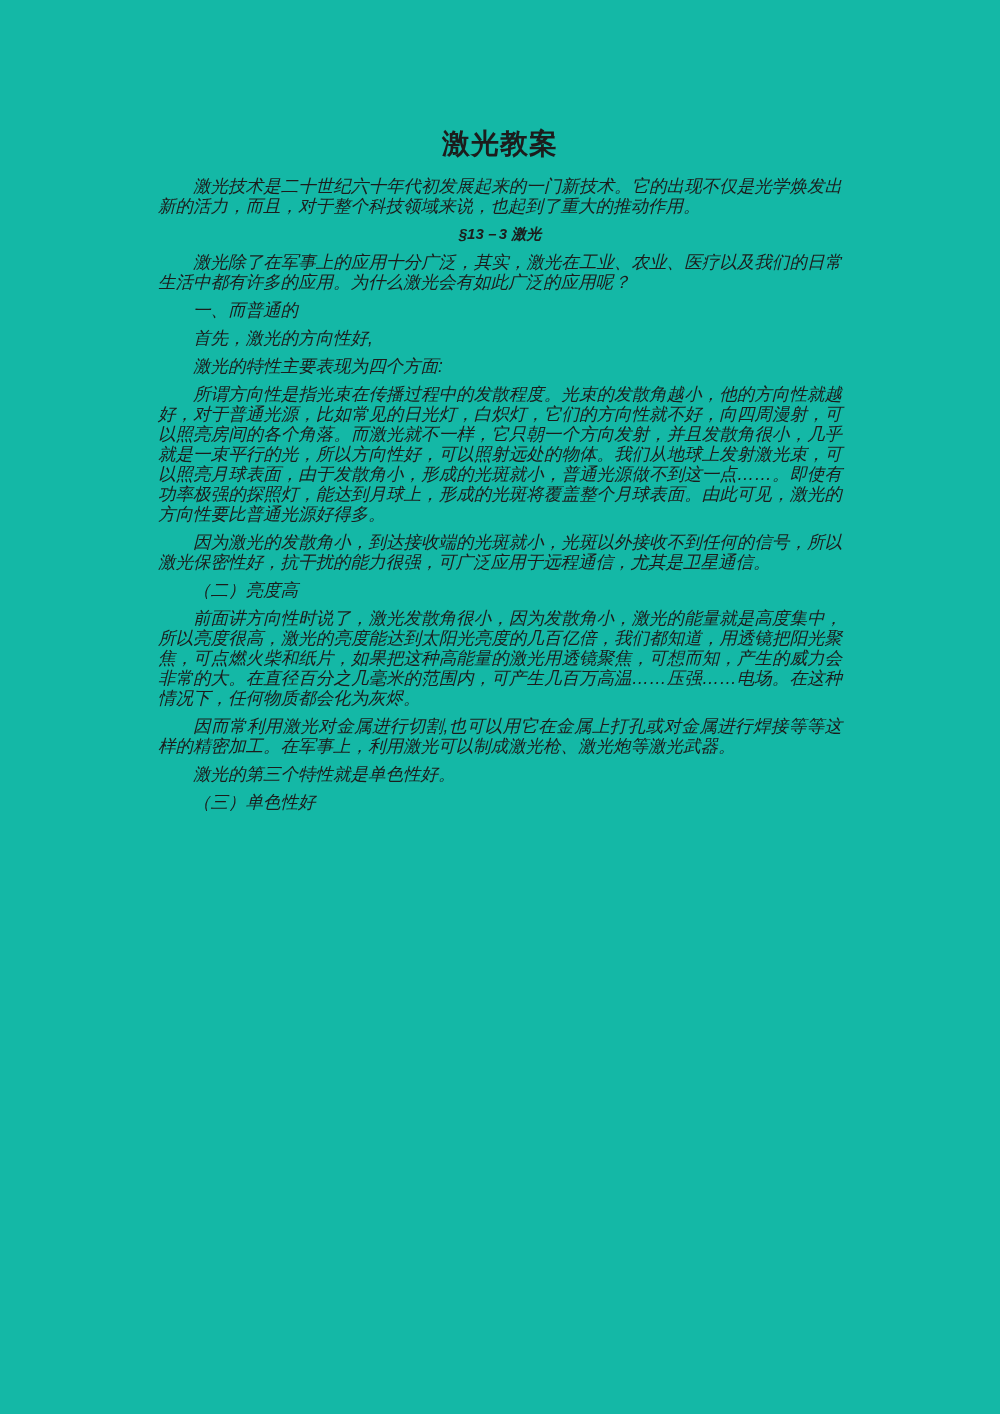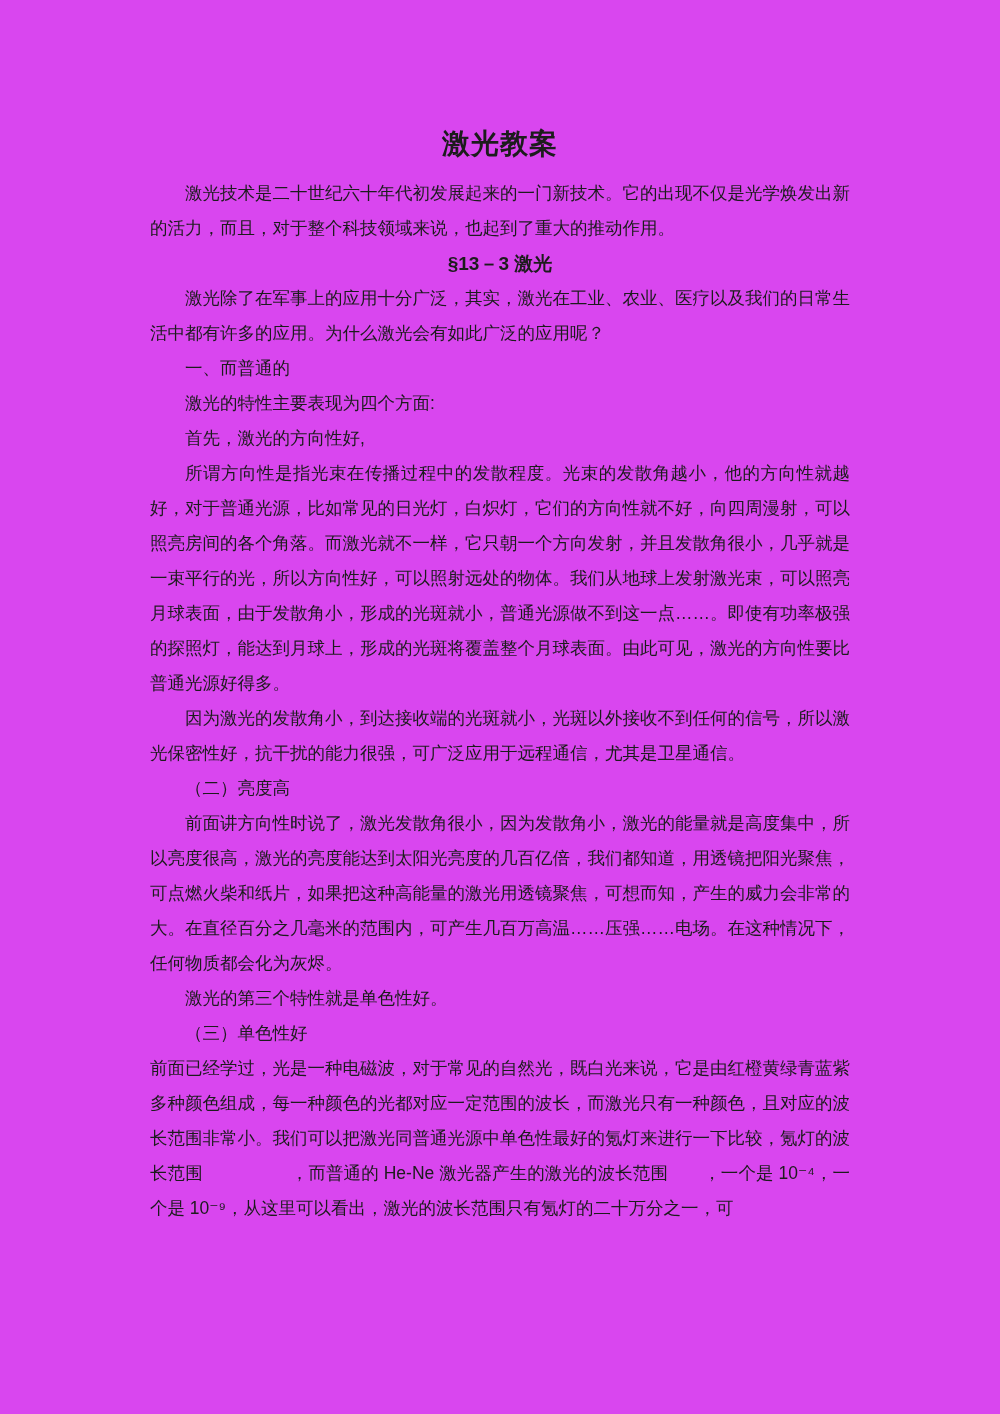--- a/index.html
+++ b/index.html
@@ -4,75 +4,76 @@
 <style>
   html, body {
     margin: 0;
     padding: 0;
     background: #ffffff;
   }
   .page {
     position: relative;
     width: 1000px;
     height: 1414px;
-    background: #d946ef;
+    background: #14b8a6;
     overflow: hidden;
     font-family: "Liberation Sans", "DejaVu Sans", sans-serif;
     color: #1c1c1c;
   }
   .content {
     position: absolute;
     left: 150px;
     top: 124px;
     width: 700px;
   }
   .doc-title {
     margin: 0 0 12px 0;
     font-size: 28px;
     line-height: 40px;
     font-weight: bold;
     text-align: center;
     letter-spacing: 1px;
   }
   #blocks p, #blocks h2 {
-    margin: 0;
+    margin: 8px;
     font-size: 17.5px;
-    line-height: 35px;
+    line-height: 20px;
     font-weight: normal;
+    font-style: italic;
   }
   #blocks .p {
     text-align: justify;
     text-indent: 2em;
   }
   #blocks .p-flush {
     text-align: justify;
     text-indent: 0;
   }
   #blocks .heading {
     text-align: center;
     font-weight: bold;
-    font-size: 19px;
+    font-size: 15px;
     text-indent: 0;
   }
 </style>
 </head>
 <body>
 
 <div class="page">
   <div class="content">
     <h1 class="doc-title">激光教案</h1>
     <div id="blocks">
         <p class="p">激光技术是二十世纪六十年代初发展起来的一门新技术。它的出现不仅是光学焕发出新的活力，而且，对于整个科技领域来说，也起到了重大的推动作用。</p>
         <h2 class="heading">§13－3 激光</h2>
         <p class="p">激光除了在军事上的应用十分广泛，其实，激光在工业、农业、医疗以及我们的日常生活中都有许多的应用。为什么激光会有如此广泛的应用呢？</p>
         <p class="p">一、而普通的</p>
+        <p class="p">首先，激光的方向性好,</p>
         <p class="p">激光的特性主要表现为四个方面:</p>
-        <p class="p">首先，激光的方向性好,</p>
         <p class="p">所谓方向性是指光束在传播过程中的发散程度。光束的发散角越小，他的方向性就越好，对于普通光源，比如常见的日光灯，白炽灯，它们的方向性就不好，向四周漫射，可以照亮房间的各个角落。而激光就不一样，它只朝一个方向发射，并且发散角很小，几乎就是一束平行的光，所以方向性好，可以照射远处的物体。我们从地球上发射激光束，可以照亮月球表面，由于发散角小，形成的光斑就小，普通光源做不到这一点……。即使有功率极强的探照灯，能达到月球上，形成的光斑将覆盖整个月球表面。由此可见，激光的方向性要比普通光源好得多。</p>
         <p class="p">因为激光的发散角小，到达接收端的光斑就小，光斑以外接收不到任何的信号，所以激光保密性好，抗干扰的能力很强，可广泛应用于远程通信，尤其是卫星通信。</p>
         <p class="p">（二）亮度高</p>
         <p class="p">前面讲方向性时说了，激光发散角很小，因为发散角小，激光的能量就是高度集中，所以亮度很高，激光的亮度能达到太阳光亮度的几百亿倍，我们都知道，用透镜把阳光聚焦，可点燃火柴和纸片，如果把这种高能量的激光用透镜聚焦，可想而知，产生的威力会非常的大。在直径百分之几毫米的范围内，可产生几百万高温……压强……电场。在这种情况下，任何物质都会化为灰烬。</p>
+        <p class="p">因而常利用激光对金属进行切割,也可以用它在金属上打孔或对金属进行焊接等等这样的精密加工。在军事上，利用激光可以制成激光枪、激光炮等激光武器。</p>
         <p class="p">激光的第三个特性就是单色性好。</p>
         <p class="p">（三）单色性好</p>
-        <p class="p-flush">前面已经学过，光是一种电磁波，对于常见的自然光，既白光来说，它是由红橙黄绿青蓝紫多种颜色组成，每一种颜色的光都对应一定范围的波长，而激光只有一种颜色，且对应的波长范围非常小。我们可以把激光同普通光源中单色性最好的氪灯来进行一下比较，氪灯的波长范围　　　　　，而普通的 He-Ne 激光器产生的激光的波长范围　　，一个是 10⁻⁴，一个是 10⁻⁹，从这里可以看出，激光的波长范围只有氪灯的二十万分之一，可</p>
       </div>
   </div>
 </div>
 
 </body></html>

